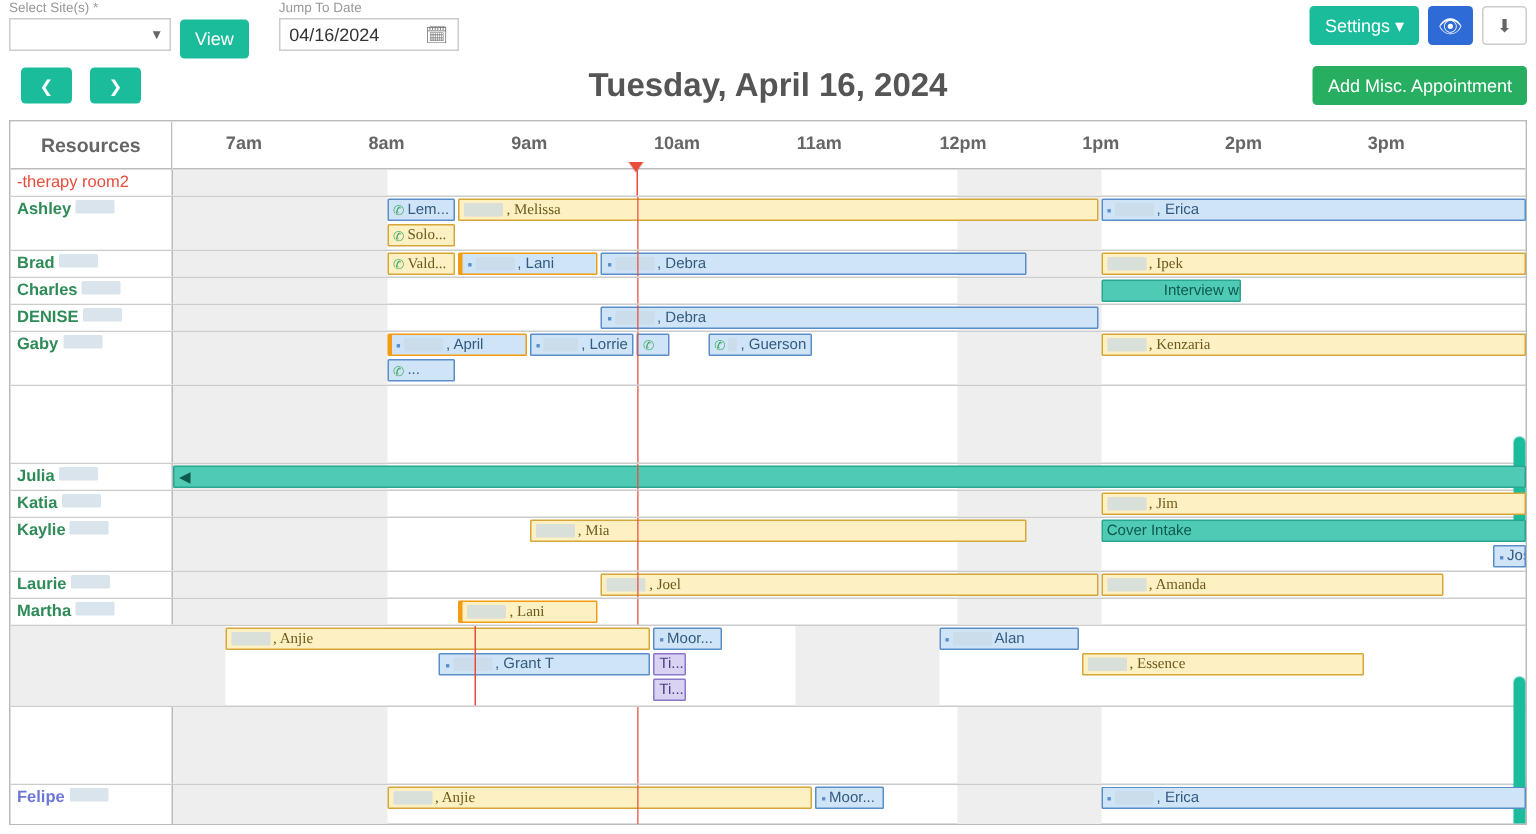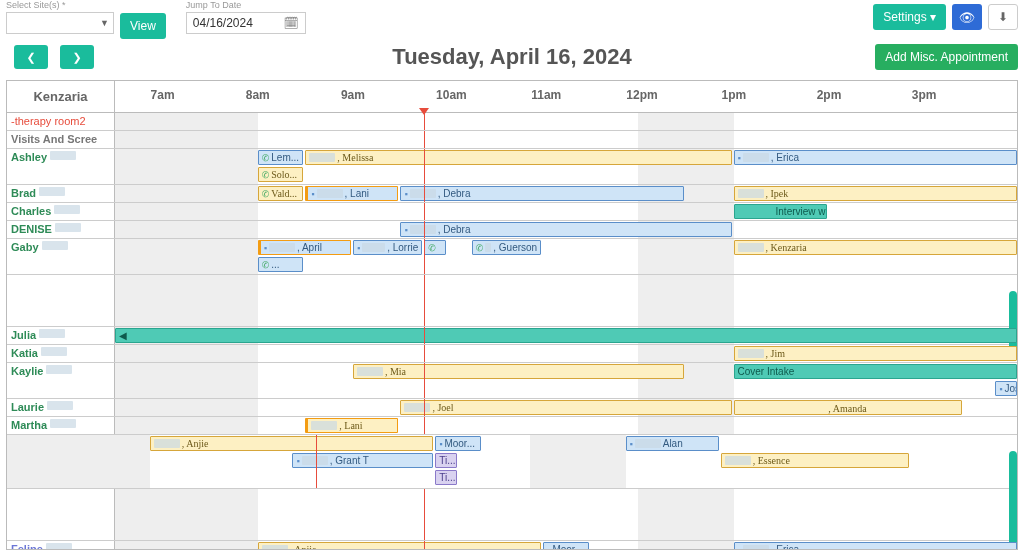--- a/index.html
+++ b/index.html
@@ -90,21 +90,21 @@
 <div class="nav-row">
   <div class="nav-arrow">❮</div>
   <div style="width:12px;"></div>
   <div class="nav-arrow">❯</div>
   <div class="title">Tuesday, April 16, 2024</div>
   <button class="btn btn-green add-btn">Add Misc. Appointment</button>
 </div>
 
 <div class="scheduler">
   <div class="header-row">
-    <div class="resources-header">Kenzaria</div>
+    <div class="resources-header">Resources</div>
     <div class="time-header" id="time-header">
         <div class="hour-label" style="left: 35.5789px;">7am</div>
         <div class="hour-label" style="left: 130.737px;">8am</div>
         <div class="hour-label" style="left: 225.895px;">9am</div>
         <div class="hour-label" style="left: 321.053px;">10am</div>
         <div class="hour-label" style="left: 416.211px;">11am</div>
         <div class="hour-label" style="left: 511.368px;">12pm</div>
         <div class="hour-label" style="left: 606.526px;">1pm</div>
         <div class="hour-label" style="left: 701.684px;">2pm</div>
         <div class="hour-label" style="left: 796.842px;">3pm</div>
@@ -114,30 +114,20 @@
       <div class="row">
         <div class="res-cell red">
           <span>-therapy room2</span>
         </div>
         <div class="track-area">
           <div class="bg-col" style="left: 0px; width: 142.737px;"></div>
           <div class="bg-col" style="left: 523.368px; width: 95.1579px;"></div>
           <div class="now-line" style="left: 309.263px;"></div>
         </div>
       </div>
-      <div class="row">
-        <div class="res-cell gray">
-          <span>Visits And Scree</span>
-        </div>
-        <div class="track-area">
-          <div class="bg-col" style="left: 0px; width: 142.737px;"></div>
-          <div class="bg-col" style="left: 523.368px; width: 95.1579px;"></div>
-          <div class="now-line" style="left: 309.263px;"></div>
-        </div>
-      </div>
       <div class="row subrows-2">
         <div class="res-cell ">
           <span>Ashley</span>
           <span class="redacted" style="margin-left: 3px;"></span>
         </div>
         <div class="track-area">
           <div class="bg-col" style="left: 0px; width: 142.737px;"></div>
           <div class="bg-col" style="left: 523.368px; width: 95.1579px;"></div>
           <div class="now-line" style="left: 309.263px;"></div>
           <div class="appt blue" style="left: 142.737px; width: 45.5789px; top: 1px;">
@@ -320,21 +310,21 @@
           <span class="redacted" style="margin-left: 3px;"></span>
         </div>
         <div class="track-area">
           <div class="bg-col" style="left: 0px; width: 142.737px;"></div>
           <div class="bg-col" style="left: 523.368px; width: 95.1579px;"></div>
           <div class="now-line" style="left: 309.263px;"></div>
           <div class="appt yellow" style="left: 285.474px; width: 331.053px; top: 1px;">
             <span class="redacted"></span>
             <span>, Joel</span>
           </div>
-          <div class="appt yellow" style="left: 618.526px; width: 228px; top: 1px; flex-direction: column;">
+          <div class="appt yellow" style="left: 618.526px; width: 228px; top: 1px;">
             <span class="redacted"></span>
             <span>, Amanda</span>
           </div>
         </div>
       </div>
       <div class="row">
         <div class="res-cell ">
           <span>Martha</span>
           <span class="redacted" style="margin-left: 3px;"></span>
         </div>

